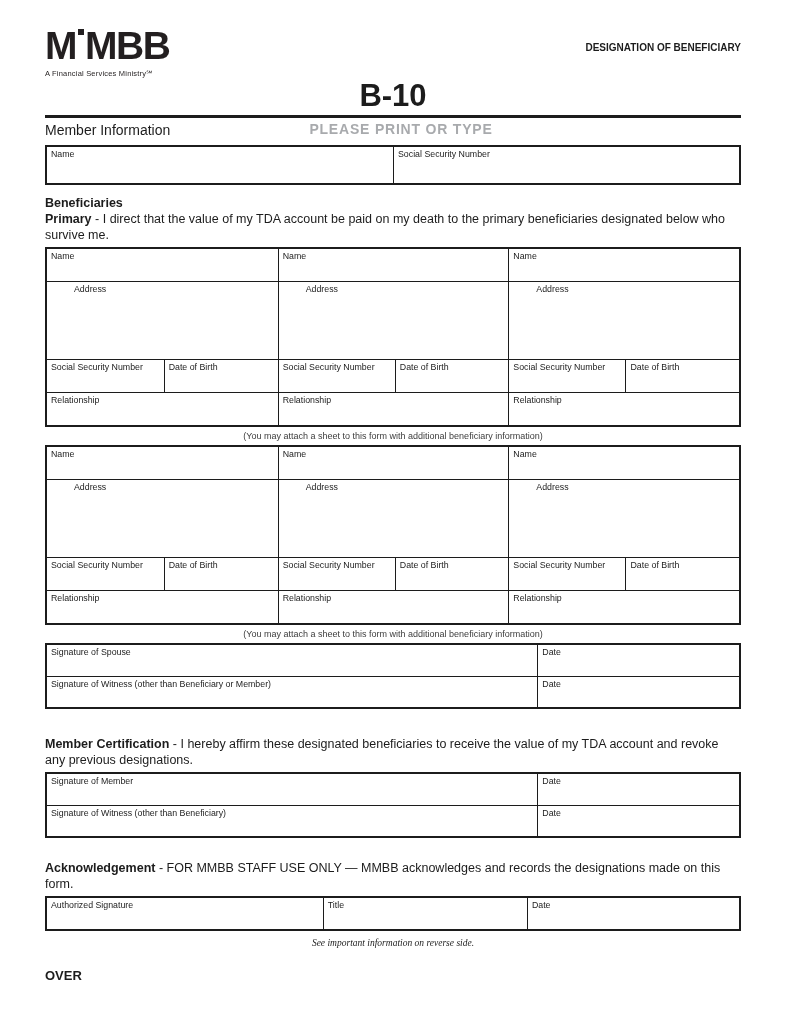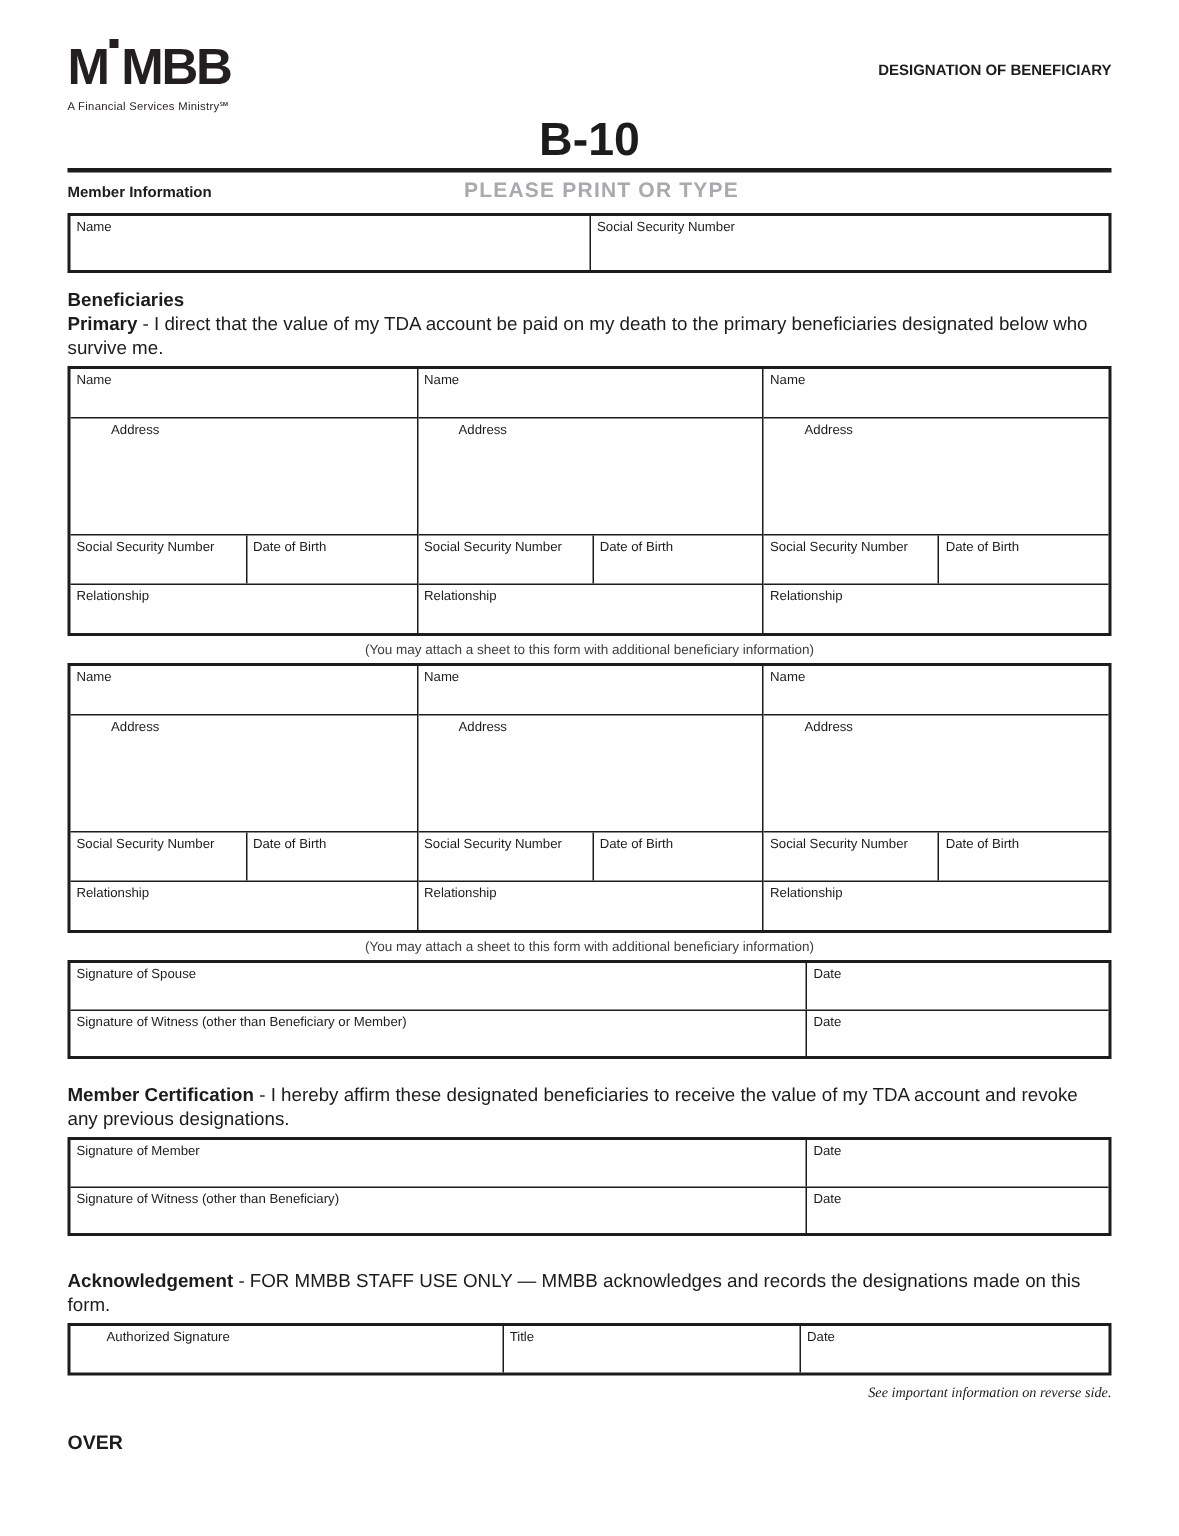--- a/index.html
+++ b/index.html
@@ -9,35 +9,35 @@
     position: relative; overflow: hidden;
     background: #ffffff;
     color: #1c1c1c;
     font-family: "Liberation Sans", sans-serif;
   }
   .content { padding: 26px 45px 0 45px; }
 
   
   .header-row { display: flex; justify-content: space-between; align-items: flex-start; }
   .brand-logo {
-    font-size: 34px; font-weight: 700; letter-spacing: -1.5px;
+    font-size: 39px; font-weight: 700; letter-spacing: -1.5px;
     color: #231f20; line-height: 1; white-space: nowrap;
   }
   .logo-dot {
     display: inline-block; width: 6px; height: 6px;
     background: #231f20; vertical-align: 24px; margin: 0 1.5px;
   }
   .brand-tagline { font-size: 7.5px; color: #231f20; margin-top: 3px; letter-spacing: 0.2px; }
   .doc-title { text-align: right; font-weight: 700; font-size: 10px; line-height: 1.3; padding-top: 15px; }
 
   .form-number { text-align: center; font-size: 31px; font-weight: 700; line-height: 1; margin-top: 2px; }
   .rule { height: 3px; background: #1c1c1c; margin-top: 4px; }
 
   .subheader { position: relative; height: 19px; margin-top: 3px; }
-  .member-info-title { font-weight: 700; font-size: 10px; position: relative; z-index: 2; }
+  .member-info-title { font-weight: 400; font-size: 14px; position: relative; z-index: 2; }
   .print-notice {
     position: absolute; left: 16px; right: 0; top: 0;
     text-align: center; color: #a8aaad; font-weight: 700;
     font-size: 14px; letter-spacing: 0.8px;
   }
 
   
   .flabel { display: block; font-size: 8.8px; padding: 2px 4px; color: #1c1c1c; }
 
   .mi-table { display: flex; border: 2px solid #1c1c1c; height: 40px; margin-top: 5px; }
@@ -62,32 +62,32 @@
   .attach-note { text-align: center; font-size: 9px; color: #3d3d3d; margin-top: 4px; }
 
   
   .sig-table { border: 2px solid #1c1c1c; margin-top: 4px; }
   .sig-row { display: flex; height: 31px; }
   .sig-row + .sig-row { border-top: 1.5px solid #1c1c1c; }
   .sig-cell { flex: 0 0 71%; border-right: 1.5px solid #1c1c1c; }
   .sig-date { flex: 1 1 auto; }
 
   
-  .ack-table { display: flex; border: 2px solid #1c1c1c; height: 35px; margin-top: 4px; padding-left: 20px; }
+  .ack-table { display: flex; border: 2px solid #1c1c1c; height: 35px; margin-top: 4px; }
   .ack-sig { flex: 0 0 40%; border-right: 1.5px solid #1c1c1c; }
   .ack-title { flex: 0 0 29.5%; border-right: 1.5px solid #1c1c1c; }
   .ack-date { flex: 1 1 auto; }
 
-  .reverse-note { text-align: right; font-style: italic; font-size: 9.5px; margin-top: 7px; font-family: "Liberation Serif", serif; }
+  .reverse-note { text-align: center; font-style: italic; font-size: 9.5px; margin-top: 7px; font-family: "Liberation Serif", serif; }
 
   .footer-row { display: flex; justify-content: space-between; align-items: flex-end; margin-top: 20px; }
   .over-label { font-size: 13px; font-weight: 700; }
 
   .mt14 { margin-top: 14px; }
-  .mt16 { margin-top: 16px; }
+  .mt16 { margin-top: 27px; }
   .mt22 { margin-top: 22px; }
 </style>
 </head>
 <body>
 
 <div class="page">
   <div class="content">
 
     <div class="header-row">
       <div>

